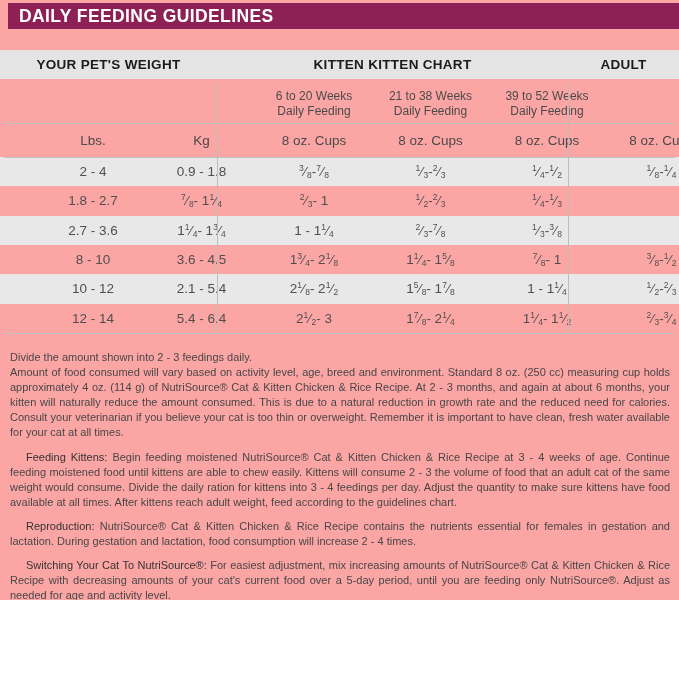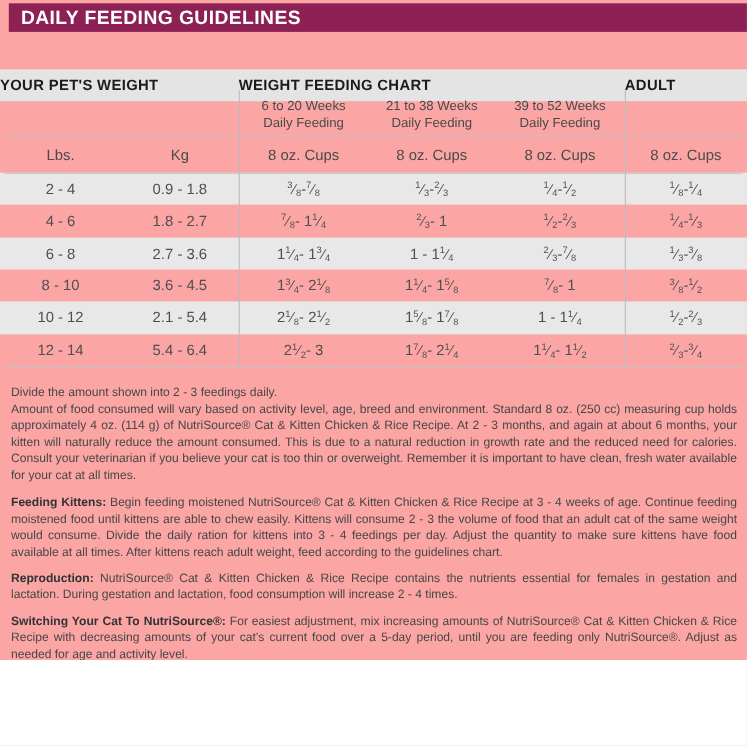--- a/index.html
+++ b/index.html
@@ -5,26 +5,26 @@
   html,body{margin:0;padding:0;background:#fff;}
   .page{position:relative;width:679px;height:600px;background:#fca5a5;overflow:hidden;
         font-family:"Liberation Sans",sans-serif;-webkit-font-smoothing:antialiased;}
 
   
   .title-bar{position:absolute;top:3px;left:8px;right:0;height:26px;background:#8d2156;
              color:#fff;display:flex;align-items:center;padding-left:11px;
              font-weight:bold;font-size:17.5px;letter-spacing:.4px;}
 
   
-  .band{position:absolute;top:63px;left:0;width:679px;height:29px;background:#e4e4e4;
+  .band{position:absolute;top:50px;left:0;width:679px;height:29px;background:#e4e4e4;
         display:grid;grid-template-columns:217px 351px 111px;align-items:center;
-        text-align:left;font-weight:bold;font-size:13.5px;color:#1b1b1b;letter-spacing:.3px;}
+        text-align:center;font-weight:bold;font-size:13.5px;color:#1b1b1b;letter-spacing:.3px;}
 
   
-  .grid6{display:grid;grid-template-columns:110px 107px 118px 115px 118px 111px;}
+  .grid6{display:grid;grid-template-columns:110px 107px 118px 115px 118px 111px;padding-left:38px;}
   .table{position:absolute;top:84px;left:0;width:679px;color:#4f4f4f;}
   .weekrow{height:39px;font-size:12px;line-height:14.5px;color:#4a4a4a;text-align:center;}
   .weekrow > div{display:flex;flex-direction:column;justify-content:center;}
   .unitrow{height:34px;font-size:13.5px;color:#4a4a4a;}
   .unitrow > div{display:flex;align-items:center;justify-content:center;}
   .drow{height:29.33px;font-size:13.5px;color:#4f4f4f;text-align:center;}
   .drow > div{display:flex;align-items:center;justify-content:center;white-space:nowrap;}
   .shade{background:#e8e8e8;}
 
   .hline{position:absolute;left:4px;right:4px;height:1px;background:#c3c3c3;}
@@ -34,37 +34,37 @@
   .fx{display:inline-block;}
   .fx sup{font-size:8.5px;vertical-align:5px;letter-spacing:0;}
   .fx sub{font-size:8.5px;vertical-align:-2px;}
   .fx .sl{font-size:13px;padding:0 .5px;}
 
   
   .body{position:absolute;top:350px;left:10px;right:9px;font-size:11px;
         line-height:15.1px;color:#474747;text-align:justify;}
   .block{margin:0 0 9px 0;}
   .block p{margin:0;}
-  .lead{font-weight:bold;color:#333;}
+  .lead{font-weight:normal;color:#333;margin-left:16px;}
 
   .code{position:absolute;right:8px;top:653px;font-size:11px;color:#73344e;letter-spacing:.5px;margin-top:32px;}
   .print-mark{position:absolute;left:30px;top:657px;width:31px;height:13px;background:#000;}
 </style>
 </head>
 <body>
 
 <div class="page">
 
   <div class="title-bar">
     <span>DAILY FEEDING GUIDELINES</span>
   </div>
 
   <div class="band">
     <div>YOUR PET'S WEIGHT</div>
-    <div>WEIGHT FEEDING CHART</div>
+    <div>KITTEN KITTEN CHART</div>
     <div>ADULT</div>
   </div>
 
   <div class="table">
     <div class="grid6 weekrow" id="week-row">
         <div></div>
         <div></div>
         <div>6 to 20 Weeks<br>Daily Feeding</div>
         <div>21 to 38 Weeks<br>Daily Feeding</div>
         <div>39 to 52 Weeks<br>Daily Feeding</div>
@@ -81,29 +81,27 @@
     <div id="data-rows">
         <div class="grid6 drow shade">
           <div>2 - 4</div>
           <div>0.9 - 1.8</div>
           <div><span class="fx"><sup>3</sup><span class="sl">⁄</span><sub>8</sub></span> - <span class="fx"><sup>7</sup><span class="sl">⁄</span><sub>8</sub></span></div>
           <div><span class="fx"><sup>1</sup><span class="sl">⁄</span><sub>3</sub></span> - <span class="fx"><sup>2</sup><span class="sl">⁄</span><sub>3</sub></span></div>
           <div><span class="fx"><sup>1</sup><span class="sl">⁄</span><sub>4</sub></span> - <span class="fx"><sup>1</sup><span class="sl">⁄</span><sub>2</sub></span></div>
           <div><span class="fx"><sup>1</sup><span class="sl">⁄</span><sub>8</sub></span> - <span class="fx"><sup>1</sup><span class="sl">⁄</span><sub>4</sub></span></div>
         </div>
         <div class="grid6 drow">
-          <div>4 - 6</div>
           <div>1.8 - 2.7</div>
           <div><span class="fx"><sup>7</sup><span class="sl">⁄</span><sub>8</sub></span> - 1 <span class="fx"><sup>1</sup><span class="sl">⁄</span><sub>4</sub></span></div>
           <div><span class="fx"><sup>2</sup><span class="sl">⁄</span><sub>3</sub></span> - 1</div>
           <div><span class="fx"><sup>1</sup><span class="sl">⁄</span><sub>2</sub></span> - <span class="fx"><sup>2</sup><span class="sl">⁄</span><sub>3</sub></span></div>
           <div><span class="fx"><sup>1</sup><span class="sl">⁄</span><sub>4</sub></span> - <span class="fx"><sup>1</sup><span class="sl">⁄</span><sub>3</sub></span></div>
         </div>
         <div class="grid6 drow shade">
-          <div>6 - 8</div>
           <div>2.7 - 3.6</div>
           <div>1 <span class="fx"><sup>1</sup><span class="sl">⁄</span><sub>4</sub></span> - 1 <span class="fx"><sup>3</sup><span class="sl">⁄</span><sub>4</sub></span></div>
           <div>1 - 1 <span class="fx"><sup>1</sup><span class="sl">⁄</span><sub>4</sub></span></div>
           <div><span class="fx"><sup>2</sup><span class="sl">⁄</span><sub>3</sub></span> - <span class="fx"><sup>7</sup><span class="sl">⁄</span><sub>8</sub></span></div>
           <div><span class="fx"><sup>1</sup><span class="sl">⁄</span><sub>3</sub></span> - <span class="fx"><sup>3</sup><span class="sl">⁄</span><sub>8</sub></span></div>
         </div>
         <div class="grid6 drow">
           <div>8 - 10</div>
           <div>3.6 - 4.5</div>
           <div>1 <span class="fx"><sup>3</sup><span class="sl">⁄</span><sub>4</sub></span> - 2 <span class="fx"><sup>1</sup><span class="sl">⁄</span><sub>8</sub></span></div>

